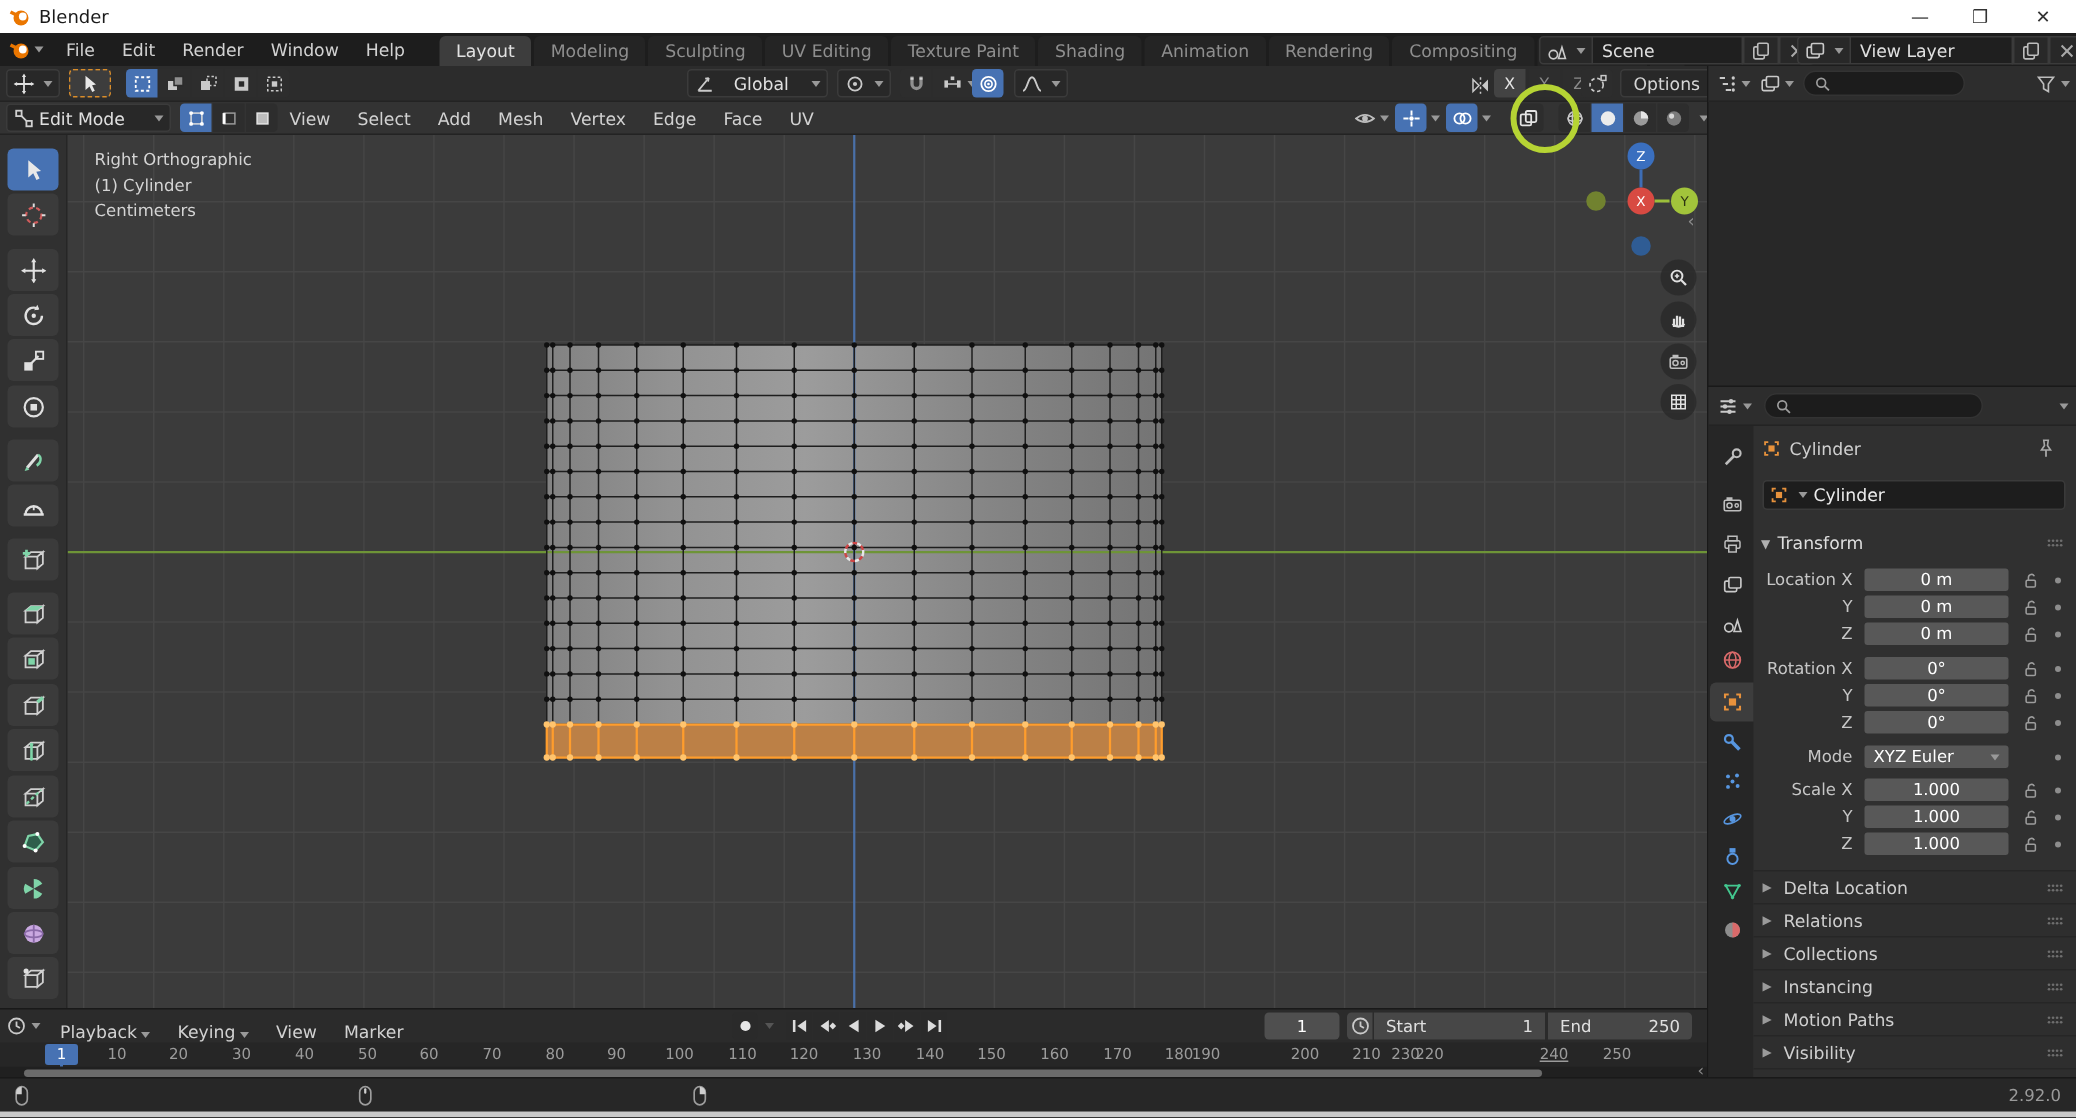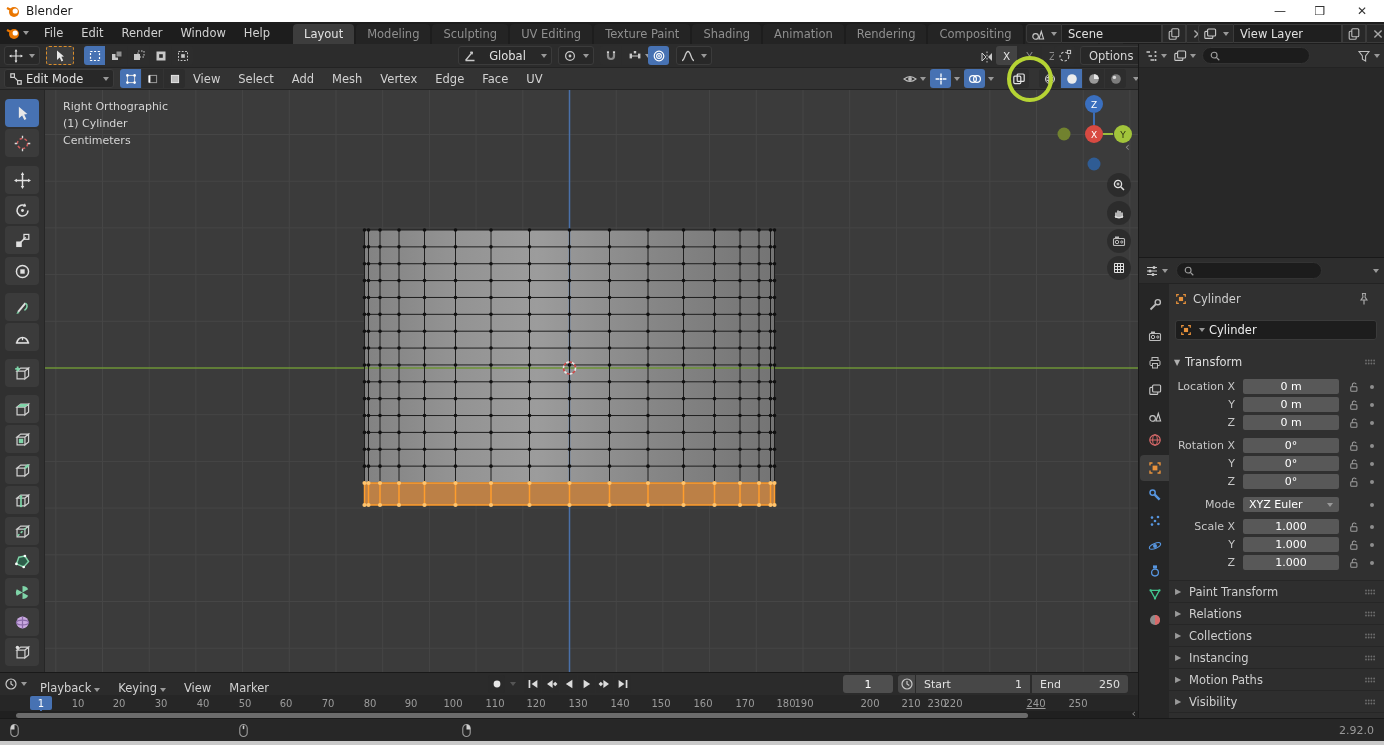--- a/index.html
+++ b/index.html
@@ -1458,21 +1458,21 @@
             <use href="#i-lock"></use>
           </svg>
           <span class="adot"></span>
         </div>
       </div>
 
     <div class="abs" style="left:30px;top:322px;width:216px">
 
     <div class="cpan">
           <span class="disc">▶</span>
-          <span>Paint Transform</span>
+          <span>Delta Location</span>
           <svg class="idrag">
             <use href="#i-drag"></use>
           </svg>
         </div>
         <div class="cpan">
           <span class="disc">▶</span>
           <span>Relations</span>
           <svg class="idrag">
             <use href="#i-drag"></use>
           </svg>

